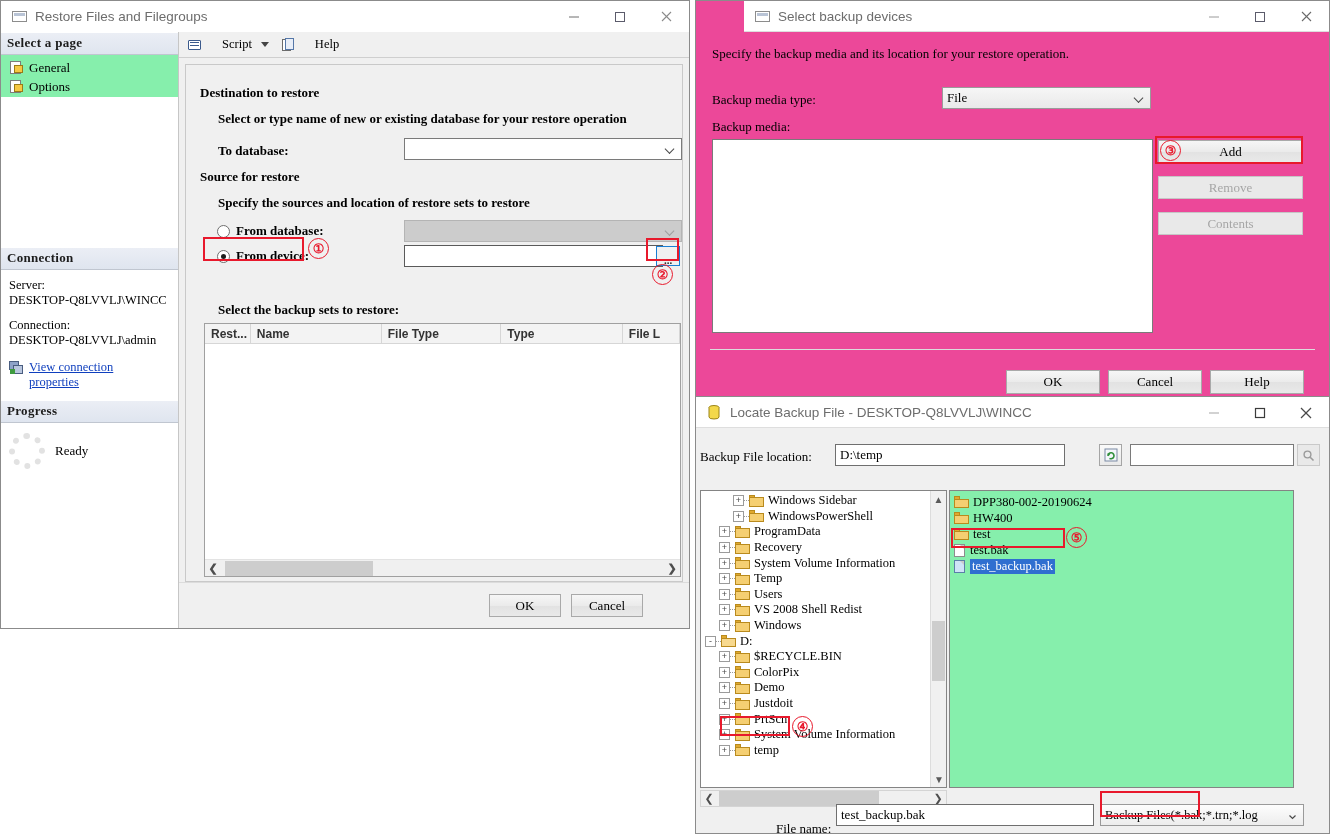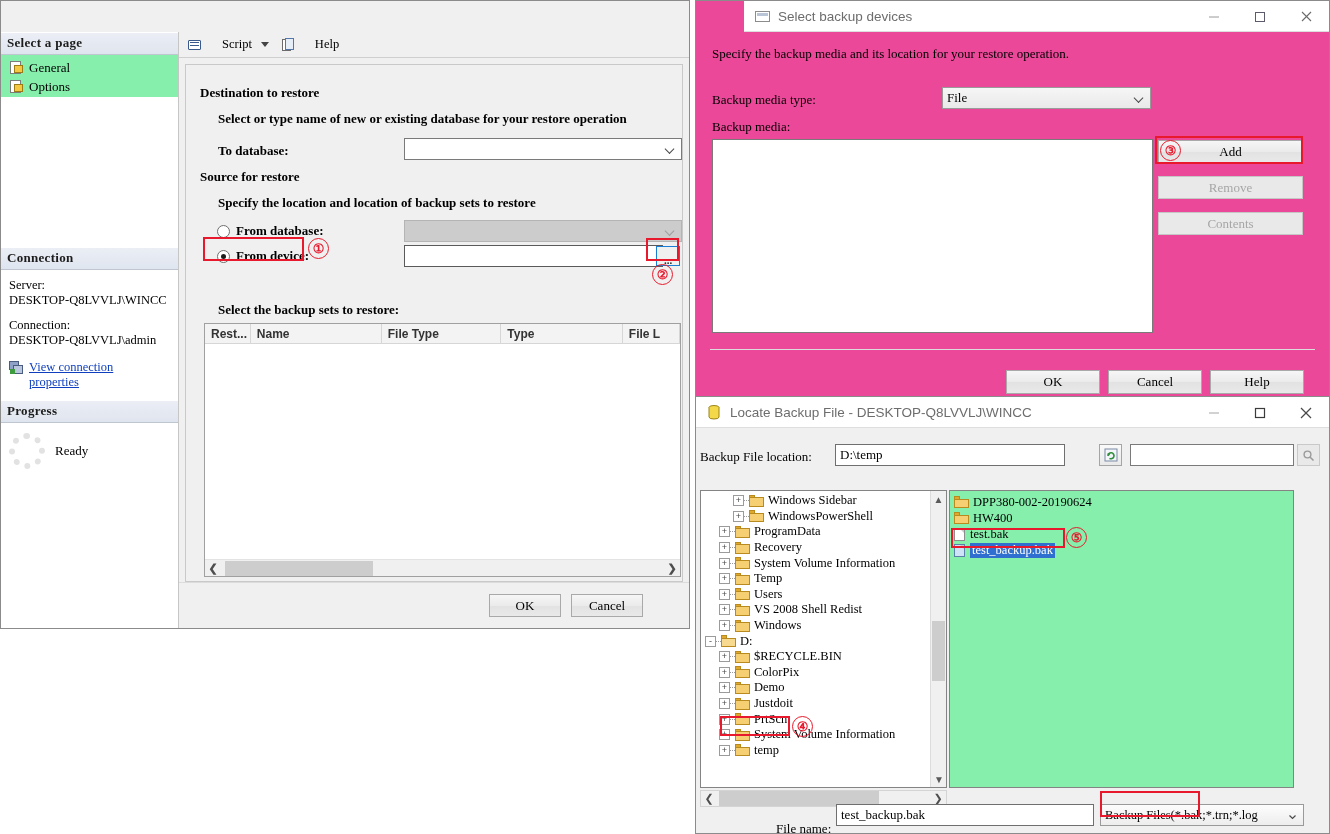--- a/index.html
+++ b/index.html
@@ -307,20 +307,47 @@
     background: #f0f0f0;
     display:flex;align-items:flex-end;justify-content:center;
     font-size: 11px; color:#2a2a2a; line-height:9px;
   }
 </style>
 </head>
 <body>
 
 <div class="win" id="win-restore">
 
+  <div class="titlebar">
+    <span class="tb-icon">
+      <svg width="15" height="11" viewBox="0 0 15 11">
+          <rect x="0.5" y="0.5" width="14" height="10" fill="#ffffff" stroke="#8c8c8c"></rect>
+          <rect x="2" y="2" width="11" height="3" fill="#b9c4d6"></rect>
+        </svg>
+    </span>
+    <span class="tb-title">Restore Files and Filegroups</span>
+    <div class="tb-buttons">
+      <div class="tb-btn">
+        <svg width="12" height="12" viewBox="0 0 12 12">
+            <line x1="1" y1="6" x2="11" y2="6" stroke="#6e6e6e" stroke-width="1"></line>
+          </svg>
+      </div>
+      <div class="tb-btn">
+        <svg width="12" height="12" viewBox="0 0 12 12">
+            <rect x="1.5" y="1.5" width="9" height="9" fill="none" stroke="#5b5b6b" stroke-width="1"></rect>
+          </svg>
+      </div>
+      <div class="tb-btn">
+        <svg width="13" height="13" viewBox="0 0 13 13">
+            <line x1="2" y1="2" x2="11" y2="11" stroke="#8b8b8b" stroke-width="1.1"></line>
+            <line x1="11" y1="2" x2="2" y2="11" stroke="#8b8b8b" stroke-width="1.1"></line>
+          </svg>
+      </div>
+    </div>
+  </div>
 
   <div class="rf-body">
 
     <div class="rf-left">
       <div class="panel-head">Select a page</div>
       <div class="page-list">
         <div class="page-item">
           <span class="pg-icon">
               <span class="sheet"></span>
               <span class="fold"></span>
@@ -389,21 +416,21 @@
         <div class="grp-title" style="position:absolute;left:14px;top:20px;">Destination to restore</div>
         <div class="sub-text" style="position:absolute;left:32px;top:46px;">Select or type name of new or existing database for your restore operation</div>
 
         <div class="fld-label" style="position:absolute;left:32px;top:78px;">To database:</div>
         <div class="combo" style="position:absolute;left:218px;top:73px;width:278px;">
           <span></span>
           <span class="arrow"></span>
         </div>
 
         <div class="grp-title" style="position:absolute;left:14px;top:104px;">Source for restore</div>
-        <div class="sub-text" style="position:absolute;left:32px;top:130px;">Specify the location and location of backup sets to restore</div>
+        <div class="sub-text" style="position:absolute;left:32px;top:130px;">Specify the sources and location of restore sets to restore</div>
 
         <div class="radio-row" style="position:absolute;left:31px;top:158px;">
           <span class="radio"></span>
           <span>From database:</span>
         </div>
         <div class="combo disabled" style="position:absolute;left:218px;top:155px;width:278px;">
           <span></span>
           <span class="arrow"></span>
         </div>
 
@@ -739,20 +766,27 @@
           <span class="lbl">DPP380-002-20190624</span>
         </div>
         <div class="lr-row">
           <span class="folder">
             <span class="tab"></span>
             <span class="bd"></span>
           </span>
           <span class="lbl">HW400</span>
         </div>
         <div class="lr-row">
+          <span class="folder">
+            <span class="tab"></span>
+            <span class="bd"></span>
+          </span>
+          <span class="lbl">test</span>
+        </div>
+        <div class="lr-row">
           <span class="file-ico"></span>
           <span class="lbl">test.bak</span>
         </div>
         <div class="lr-row selected">
           <span class="file-ico sel"></span>
           <span class="lbl">test_backup.bak</span>
         </div>
       </div>
 
     <div class="fld-label" style="position:absolute;left:80px;top:382px;margin-top:11px;">File name:</div>

